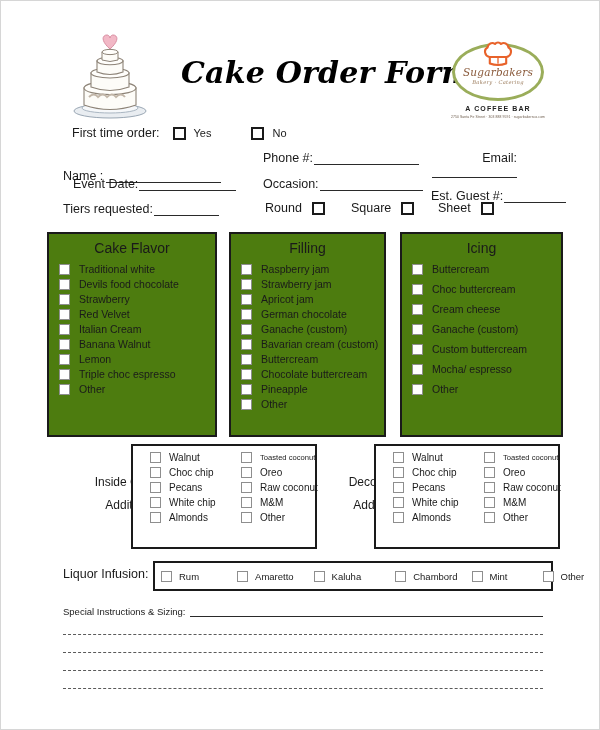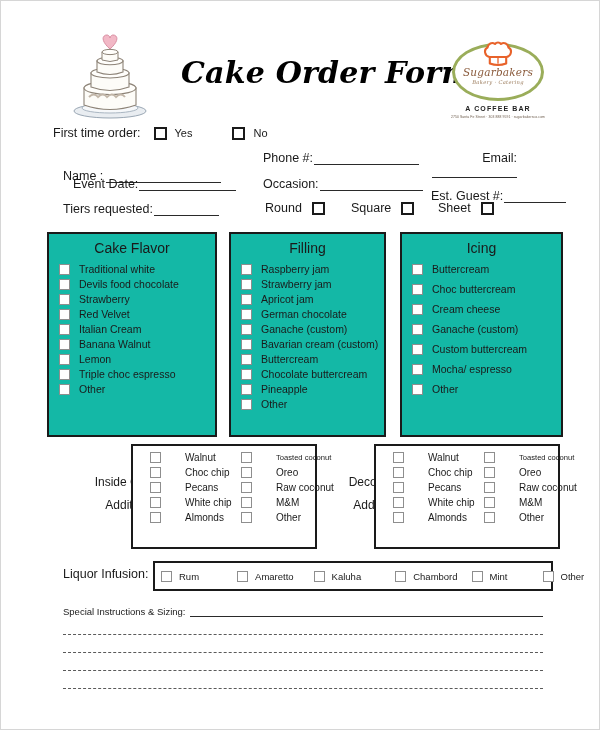--- a/index.html
+++ b/index.html
@@ -105,34 +105,34 @@
   .cbx.big { width: 13px; height: 13px; }
   .cbx.lite { border: 1px solid #8e8e8e; width: 11px; height: 11px; }
 
   .ul {
     display: inline-block;
     border-bottom: 1px solid #2a2a2a;
     height: 13px;
   }
 
   
-  #ft-row { left: 52px; top: 125px; }
+  #ft-row { left: 71px; top: 125px; }
   #ft-row .gap1 { width: 13px; }
   #ft-row .gap2 { width: 8px; }
   #ft-row .gap3 { width: 40px; }
 
   
   .fld { position: absolute; display: flex; align-items: flex-end; }
   .fld .t { font-size: 12.5px; white-space: nowrap; line-height: 14px; }
 
   
   .panel {
     position: absolute;
     border: 2px solid #1a1a1a;
-    background: #14b8a6;
+    background: #4d7c0f;
   }
   .panel-title {
     text-align: center;
     font-size: 14px;
     padding-top: 6px;
     padding-bottom: 7px;
   }
   .opt {
     display: flex; align-items: center;
     padding-left: 10px;
@@ -154,21 +154,21 @@
     white-space: nowrap;
   }
   .add-box {
     position: absolute;
     border: 2px solid #1a1a1a;
     background: #fff;
     display: flex;
     padding: 6px 0 5px 0;
   }
   .add-col { width: 50%; padding-left: 9px; }
-  .add-col .opt { padding-left: 8px; margin-bottom: 4px; gap: 16px; }
+  .add-col .opt { padding-left: 8px; margin-bottom: 4px; }
   .add-col .opt .tx { font-size: 10px; margin-left: 8px; }
   .add-col .opt .tx.tiny { font-size: 7.6px; }
 
   #inside-label { left: 52px; top: 470px; width: 105px; }
   #inside-box { left: 130px; top: 443px; width: 186px; height: 105px; }
   #deco-label { left: 300px; top: 470px; width: 105px; }
   #deco-box { left: 373px; top: 443px; width: 186px; height: 105px; }
 
   
   #liquor-label { position: absolute; left: 62px; top: 566px; font-size: 12.5px; }

